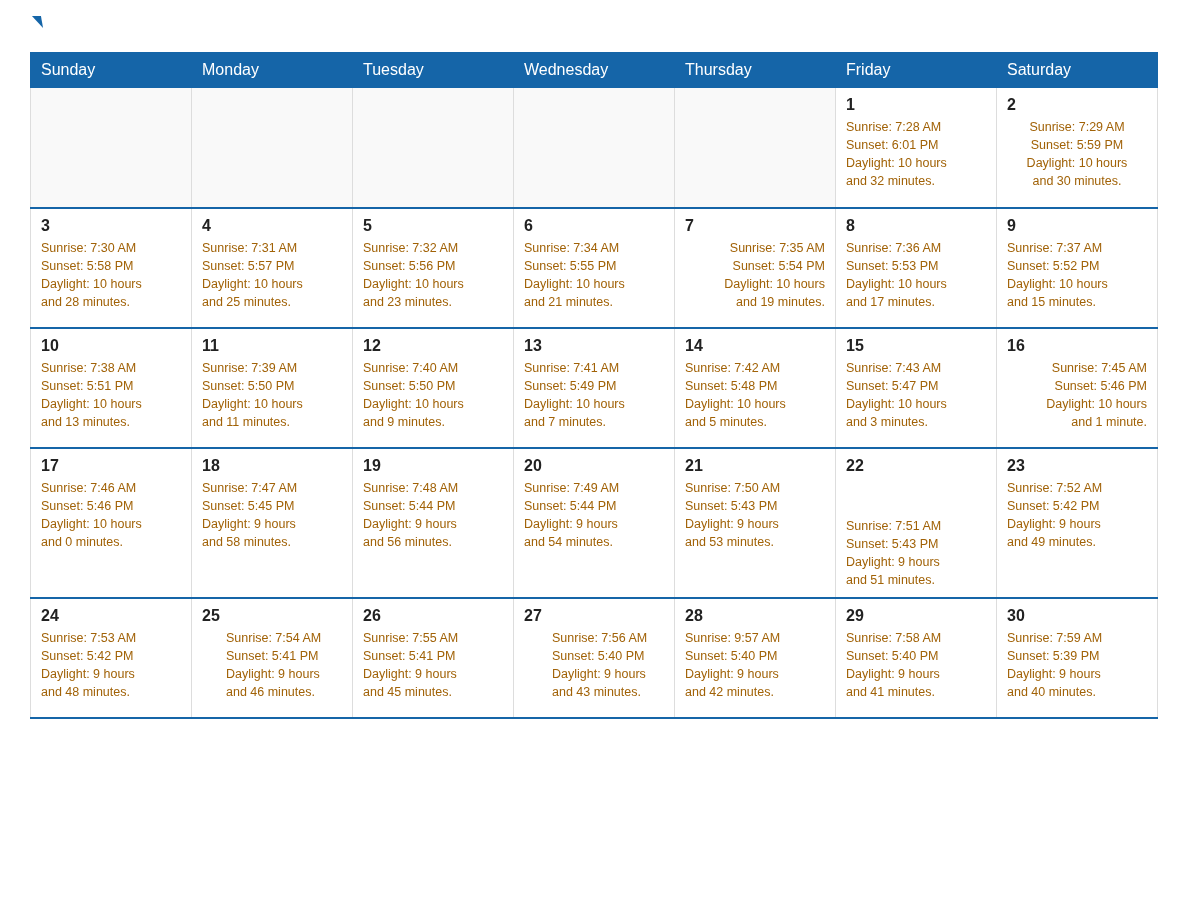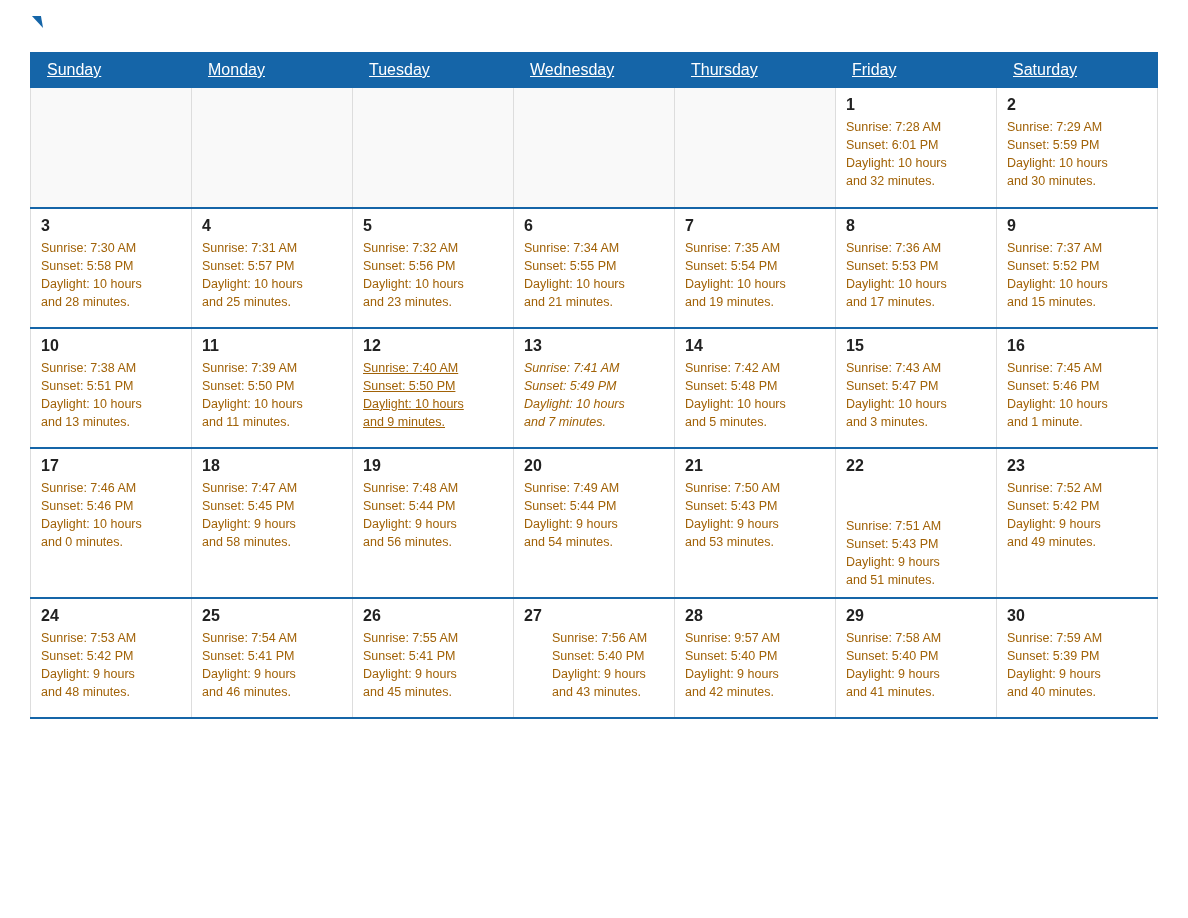--- a/index.html
+++ b/index.html
@@ -56,24 +56,23 @@
     table {
       width: 100%;
       border-collapse: collapse;
       table-layout: fixed;
     }
     thead tr th {
       background: #1565a8;
       color: #fff;
       font-size: 16px;
       font-weight: normal;
-      padding: 8px 16px;
+      padding: 8px 10px;
       text-align: left;
       border: 1px solid #1565a8;
-      text-decoration: underline;
     }
     tbody tr {
       border-bottom: 2px solid #1565a8;
     }
     tbody tr td {
       vertical-align: top;
       padding: 8px 10px;
       font-size: 13px;
       border: 1px solid #ddd;
       min-height: 100px;
@@ -135,21 +134,21 @@
         <td class="empty-cell"></td>
         <td>
           <div class="day-number">1</div>
           <div class="day-info" style="white-space: pre-line;">Sunrise: 7:28 AM
 Sunset: 6:01 PM
 Daylight: 10 hours
 and 32 minutes.</div>
         </td>
         <td>
           <div class="day-number">2</div>
-          <div class="day-info" style="white-space: pre-line;">Sunrise: 7:29 AM
+          <div class="day-info" style="white-space: pre-line; text-align: center;">Sunrise: 7:29 AM
 Sunset: 5:59 PM
 Daylight: 10 hours
 and 30 minutes.</div>
         </td>
       </tr>
       <tr>
         <td>
           <div class="day-number">3</div>
           <div class="day-info" style="white-space: pre-line;">Sunrise: 7:30 AM
 Sunset: 5:58 PM
@@ -172,21 +171,21 @@
         </td>
         <td>
           <div class="day-number">6</div>
           <div class="day-info" style="white-space: pre-line;">Sunrise: 7:34 AM
 Sunset: 5:55 PM
 Daylight: 10 hours
 and 21 minutes.</div>
         </td>
         <td>
           <div class="day-number">7</div>
-          <div class="day-info" style="white-space: pre-line;">Sunrise: 7:35 AM
+          <div class="day-info" style="white-space: pre-line; text-align: right;">Sunrise: 7:35 AM
 Sunset: 5:54 PM
 Daylight: 10 hours
 and 19 minutes.</div>
         </td>
         <td>
           <div class="day-number">8</div>
           <div class="day-info" style="white-space: pre-line;">Sunrise: 7:36 AM
 Sunset: 5:53 PM
 Daylight: 10 hours
 and 17 minutes.</div>
@@ -209,49 +208,49 @@
         </td>
         <td>
           <div class="day-number">11</div>
           <div class="day-info" style="white-space: pre-line;">Sunrise: 7:39 AM
 Sunset: 5:50 PM
 Daylight: 10 hours
 and 11 minutes.</div>
         </td>
         <td>
           <div class="day-number">12</div>
-          <div class="day-info" style="white-space: pre-line; text-decoration: underline;">Sunrise: 7:40 AM
+          <div class="day-info" style="white-space: pre-line;">Sunrise: 7:40 AM
 Sunset: 5:50 PM
 Daylight: 10 hours
 and 9 minutes.</div>
         </td>
         <td>
           <div class="day-number">13</div>
-          <div class="day-info" style="white-space: pre-line; font-style: italic;">Sunrise: 7:41 AM
+          <div class="day-info" style="white-space: pre-line;">Sunrise: 7:41 AM
 Sunset: 5:49 PM
 Daylight: 10 hours
 and 7 minutes.</div>
         </td>
         <td>
           <div class="day-number">14</div>
           <div class="day-info" style="white-space: pre-line;">Sunrise: 7:42 AM
 Sunset: 5:48 PM
 Daylight: 10 hours
 and 5 minutes.</div>
         </td>
         <td>
           <div class="day-number">15</div>
           <div class="day-info" style="white-space: pre-line;">Sunrise: 7:43 AM
 Sunset: 5:47 PM
 Daylight: 10 hours
 and 3 minutes.</div>
         </td>
         <td>
           <div class="day-number">16</div>
-          <div class="day-info" style="white-space: pre-line;">Sunrise: 7:45 AM
+          <div class="day-info" style="white-space: pre-line; text-align: right;">Sunrise: 7:45 AM
 Sunset: 5:46 PM
 Daylight: 10 hours
 and 1 minute.</div>
         </td>
       </tr>
       <tr>
         <td>
           <div class="day-number">17</div>
           <div class="day-info" style="white-space: pre-line;">Sunrise: 7:46 AM
 Sunset: 5:46 PM
@@ -304,21 +303,21 @@
       <tr>
         <td>
           <div class="day-number">24</div>
           <div class="day-info" style="white-space: pre-line;">Sunrise: 7:53 AM
 Sunset: 5:42 PM
 Daylight: 9 hours
 and 48 minutes.</div>
         </td>
         <td>
           <div class="day-number">25</div>
-          <div class="day-info" style="white-space: pre-line;">Sunrise: 7:54 AM
+          <div class="day-info" style="white-space: pre-line; margin-left: 24px;">Sunrise: 7:54 AM
 Sunset: 5:41 PM
 Daylight: 9 hours
 and 46 minutes.</div>
         </td>
         <td>
           <div class="day-number">26</div>
           <div class="day-info" style="white-space: pre-line;">Sunrise: 7:55 AM
 Sunset: 5:41 PM
 Daylight: 9 hours
 and 45 minutes.</div>

